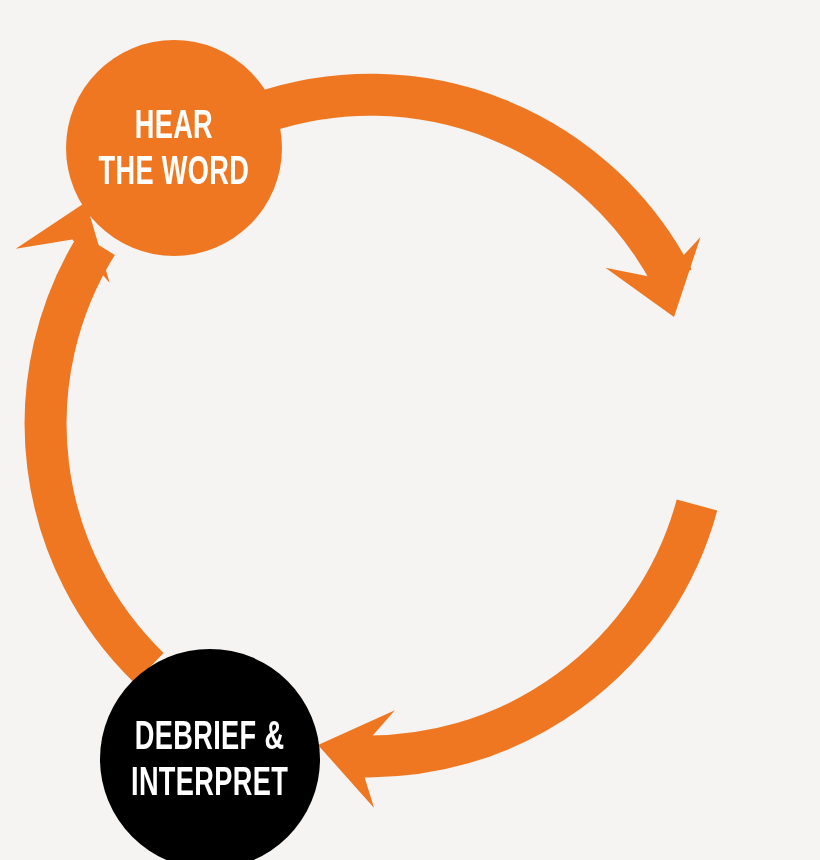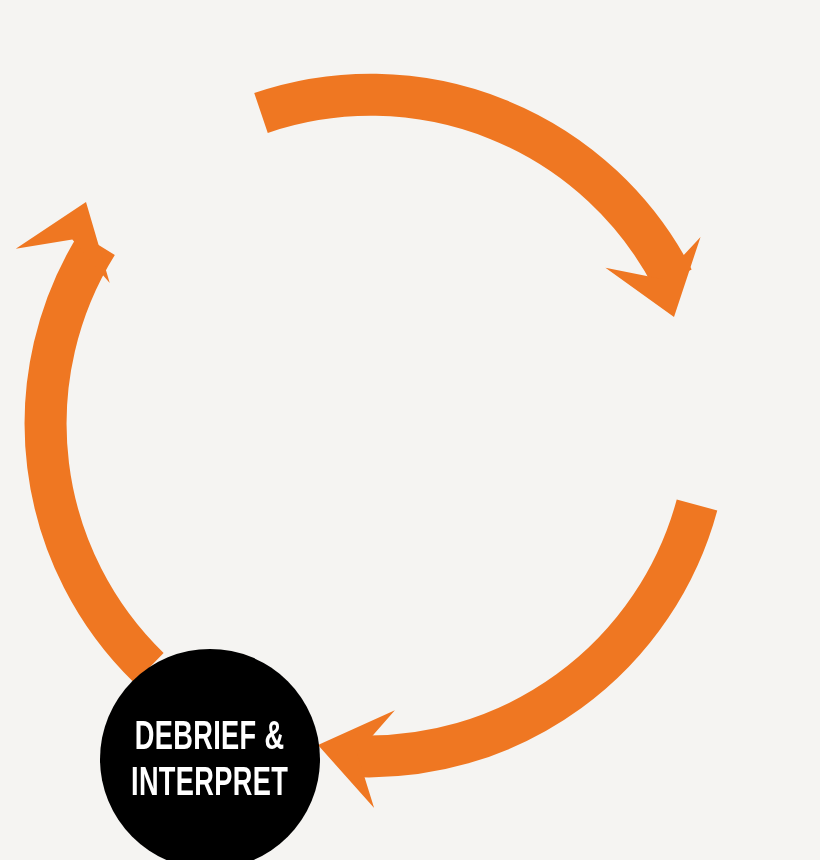--- a/index.html
+++ b/index.html
@@ -56,20 +56,26 @@
     <path class="arc" d="M 261 113 A 340 340 0 0 1 673 279" stroke="#EF7722"></path>
     <path class="head" d="M 0 0 L -68 -50 L -40 0 L -68 50 Z" transform="translate(674 317) rotate(72)" fill="#EF7722"></path>
 
     <path class="arc" d="M 697 505 A 340 340 0 0 1 352 756" stroke="#EF7722"></path>
     <path class="head" d="M 0 0 L -68 -50 L -40 0 L -68 50 Z" transform="translate(318 745) rotate(192)" fill="#EF7722"></path>
 
     <path class="arc" d="M 149 668 A 340 340 0 0 1 97 244" stroke="#EF7722"></path>
     <path class="head" d="M 0 0 L -68 -50 L -40 0 L -68 50 Z" transform="translate(86 202) rotate(-70)" fill="#EF7722"></path>
   </svg>
 
+  <div class="node" style="left: 66px; top: 40px; width: 216px; height: 216px; background-color: rgb(239, 119, 34);">
+    <div class="node-label" style="color: rgb(255, 255, 255);">
+      <span class="line">HEAR</span>
+      <span class="line">THE WORD</span>
+    </div>
+  </div>
 
 
   <div class="node" style="left: 100px; top: 649px; width: 220px; height: 220px; background-color: #000000;">
     <div class="node-label" style="color: rgb(255, 255, 255);">
       <span class="line">DEBRIEF &amp;</span>
       <span class="line">INTERPRET</span>
     </div>
   </div>
 
 </div>

